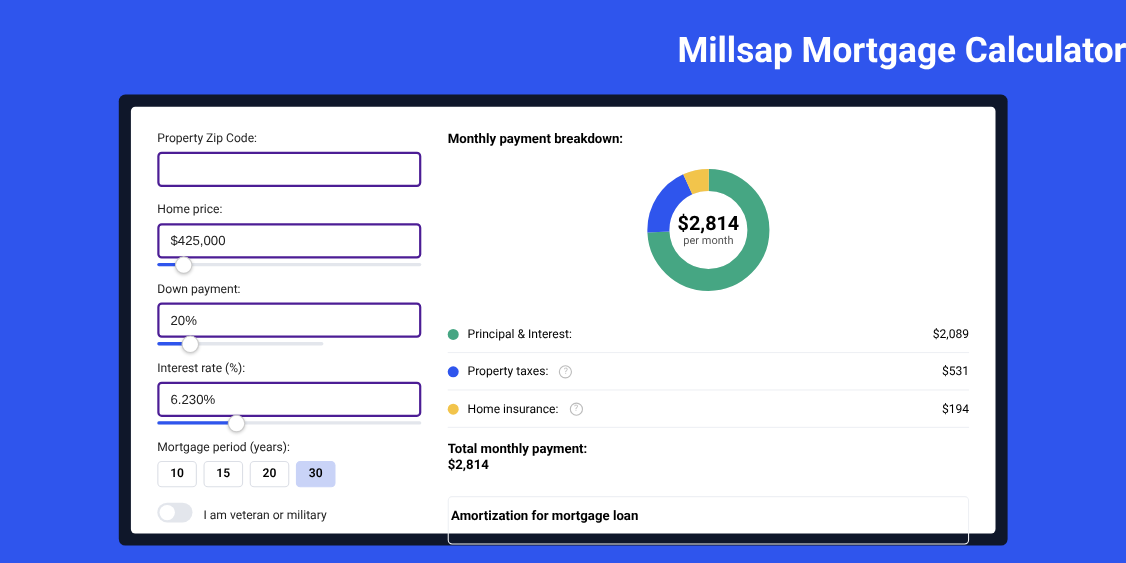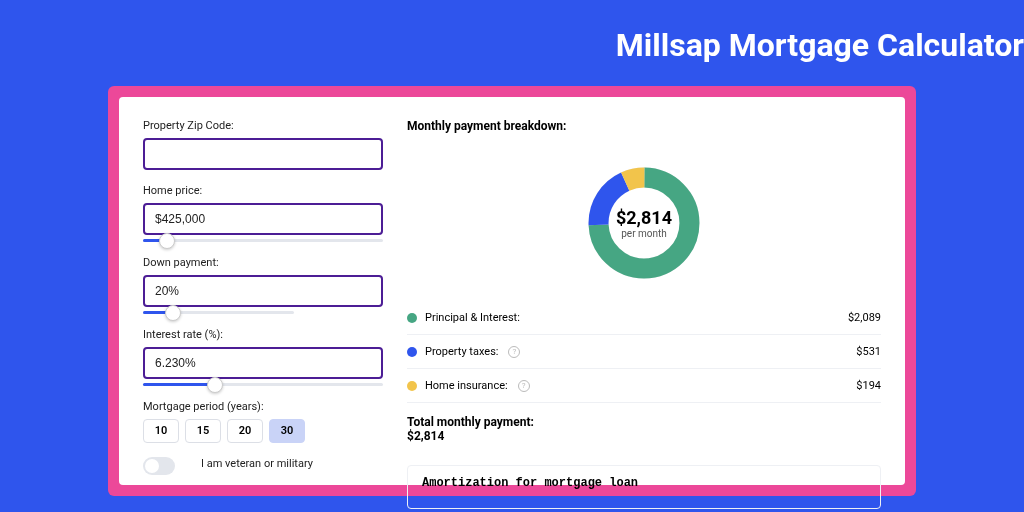--- a/index.html
+++ b/index.html
@@ -11,21 +11,21 @@
     overflow: hidden;
   }
   .page-title {
     text-align: right;
     color: #fff;
     font-weight: 700;
     font-size: 32px;
     padding: 26px 0 22px 0;
   }
   .card-wrap {
-    background: #ec4899;
+    background: #0f172a;
     border-radius: 6px;
     margin: 0 108px;
     padding: 11px;
     height: 410px;
   }
   .card {
     background: #fff;
     border-radius: 4px;
     height: 100%;
     padding: 22px 24px 0 24px;
@@ -63,30 +63,30 @@
     border-radius:50%; box-shadow:0 1px 3px rgba(0,0,0,0.2);
   }
   .dp-row { display:flex; gap:8px; }
   .period-row { display:flex; gap:6px; }
   .period-btn {
     border:1px solid #dcdfe6; background:#fff; border-radius:4px;
     font-size:11px; font-weight:600; width:36px; height:24px; line-height:22px;
     text-align:center; cursor:pointer;
   }
   .period-btn.sel { background:#c9d3f7; border-color:#c9d3f7; }
-  .toggle-row { display:flex; align-items:flex-start; gap:26px; margin-top:6px; }
+  .toggle-row { display:flex; align-items:flex-end; gap:10px; margin-top:6px; }
   .toggle {
     width:32px; height:18px; background:#e3e6ec; border-radius:9px;
     position:relative; cursor:pointer;
   }
   .toggle-knob {
     position:absolute; left:2px; top:2px; width:14px; height:14px;
     background:#fff; border-radius:50%;
   }
-  .section-title { font-size:12px; font-weight:700; margin-bottom:24px; }
+  .section-title { font-size:12px; font-weight:700; margin-bottom:10px; }
   .donut-wrap { display:flex; justify-content:center; padding:6px 0 18px 0; }
   .donut { position:relative; width:120px; height:120px; }
   .donut svg { width:120px; height:120px; }
   .donut-center {
     position:absolute; left:0;top:0;width:100%;height:100%;
     display:flex; flex-direction:column; align-items:center; justify-content:center;
   }
   .donut-amount { font-size:18px; font-weight:700; }
   .donut-sub { font-size:10px; color:#555; }
   .break-row {
@@ -95,21 +95,21 @@
   }
   .break-row:first-of-type { border-top:none; }
   .legend { display:flex; align-items:center; gap:8px; }
   .dot { width:10px; height:10px; border-radius:50%; display:inline-block; }
   .help {
     width:12px;height:12px;border:1px solid #bbb;border-radius:50%;
     font-size:8px;line-height:10px;text-align:center;color:#bbb;display:inline-block;
     margin-left:2px;
   }
   .break-total { border-top:1px solid #eef0f4; padding:12px 0; font-size:12px; font-weight:700; display:flex; justify-content:space-between;flex-direction:column; }
-  .amort-box { border:1px solid #eef0f4; border-radius:4px; padding:10px 14px; margin-top:10px;font-family:Liberation Mono, monospace; }
+  .amort-box { border:1px solid #eef0f4; border-radius:4px; padding:10px 2px; margin-top:10px; }
   .amort-title { font-size:12px; font-weight:700; margin-bottom:8px; }
   .amort-text { font-size:10px; color:#333; line-height:1.5; }
 </style>
 </head>
 <body>
 
 <h1 class="page-title">Millsap Mortgage Calculator</h1>
 
 <div class="card-wrap">
   <div class="card">

